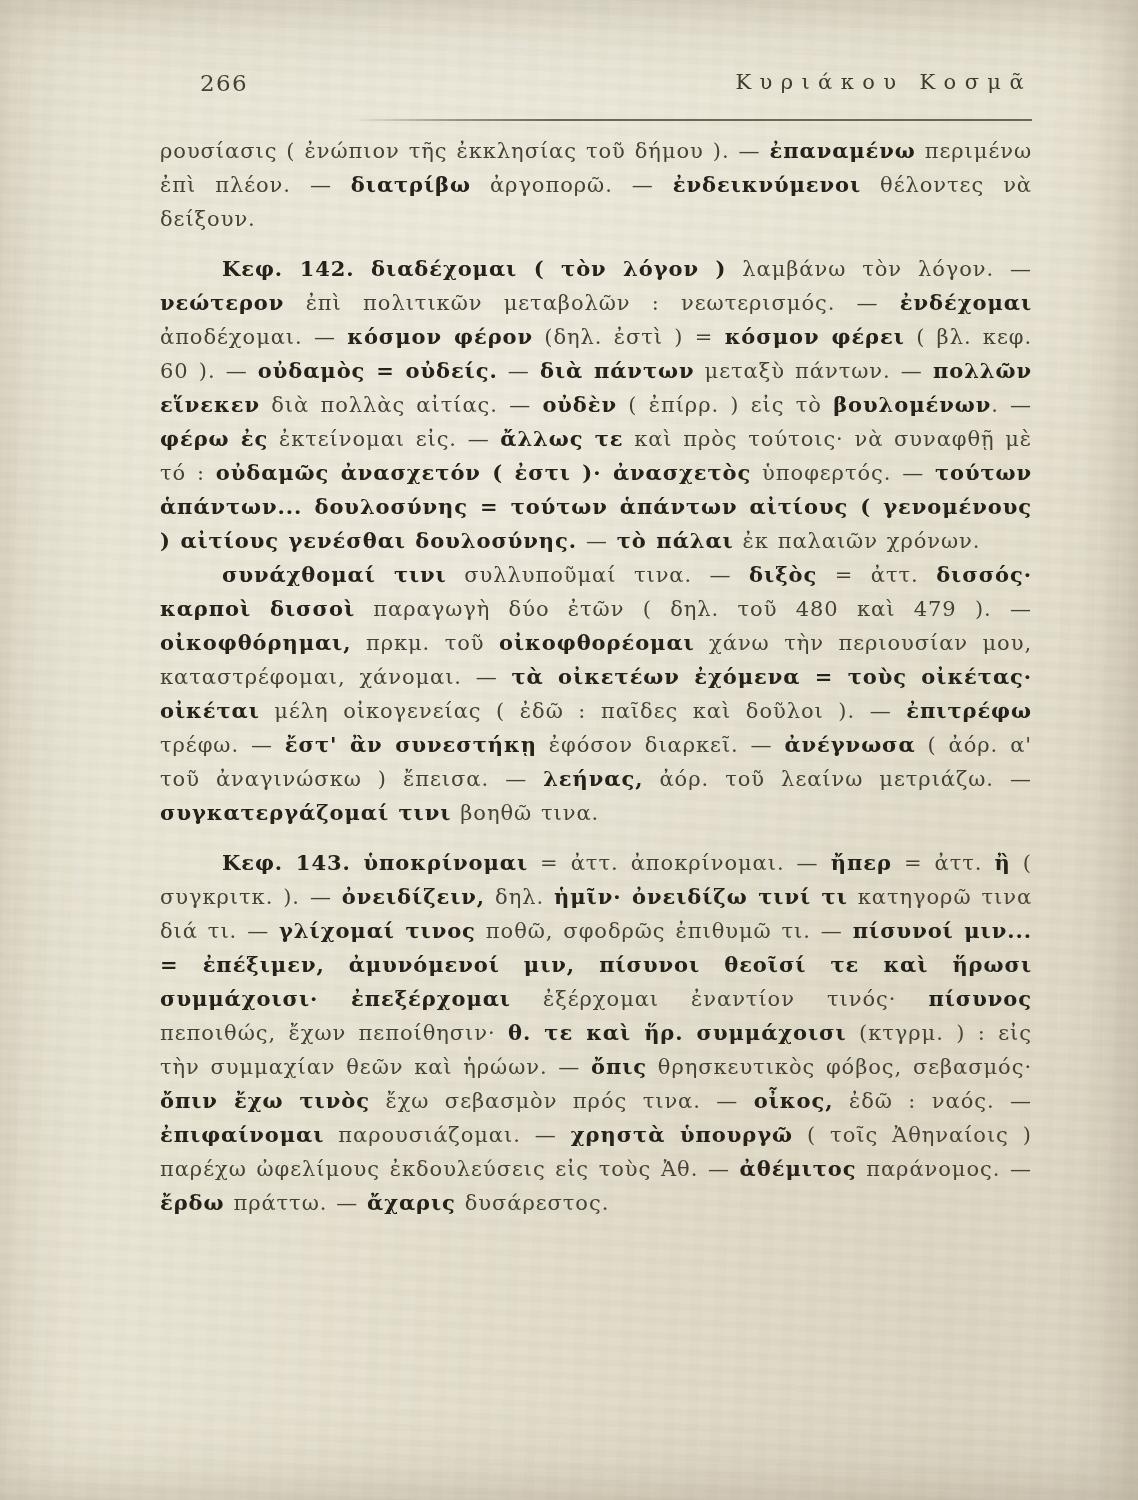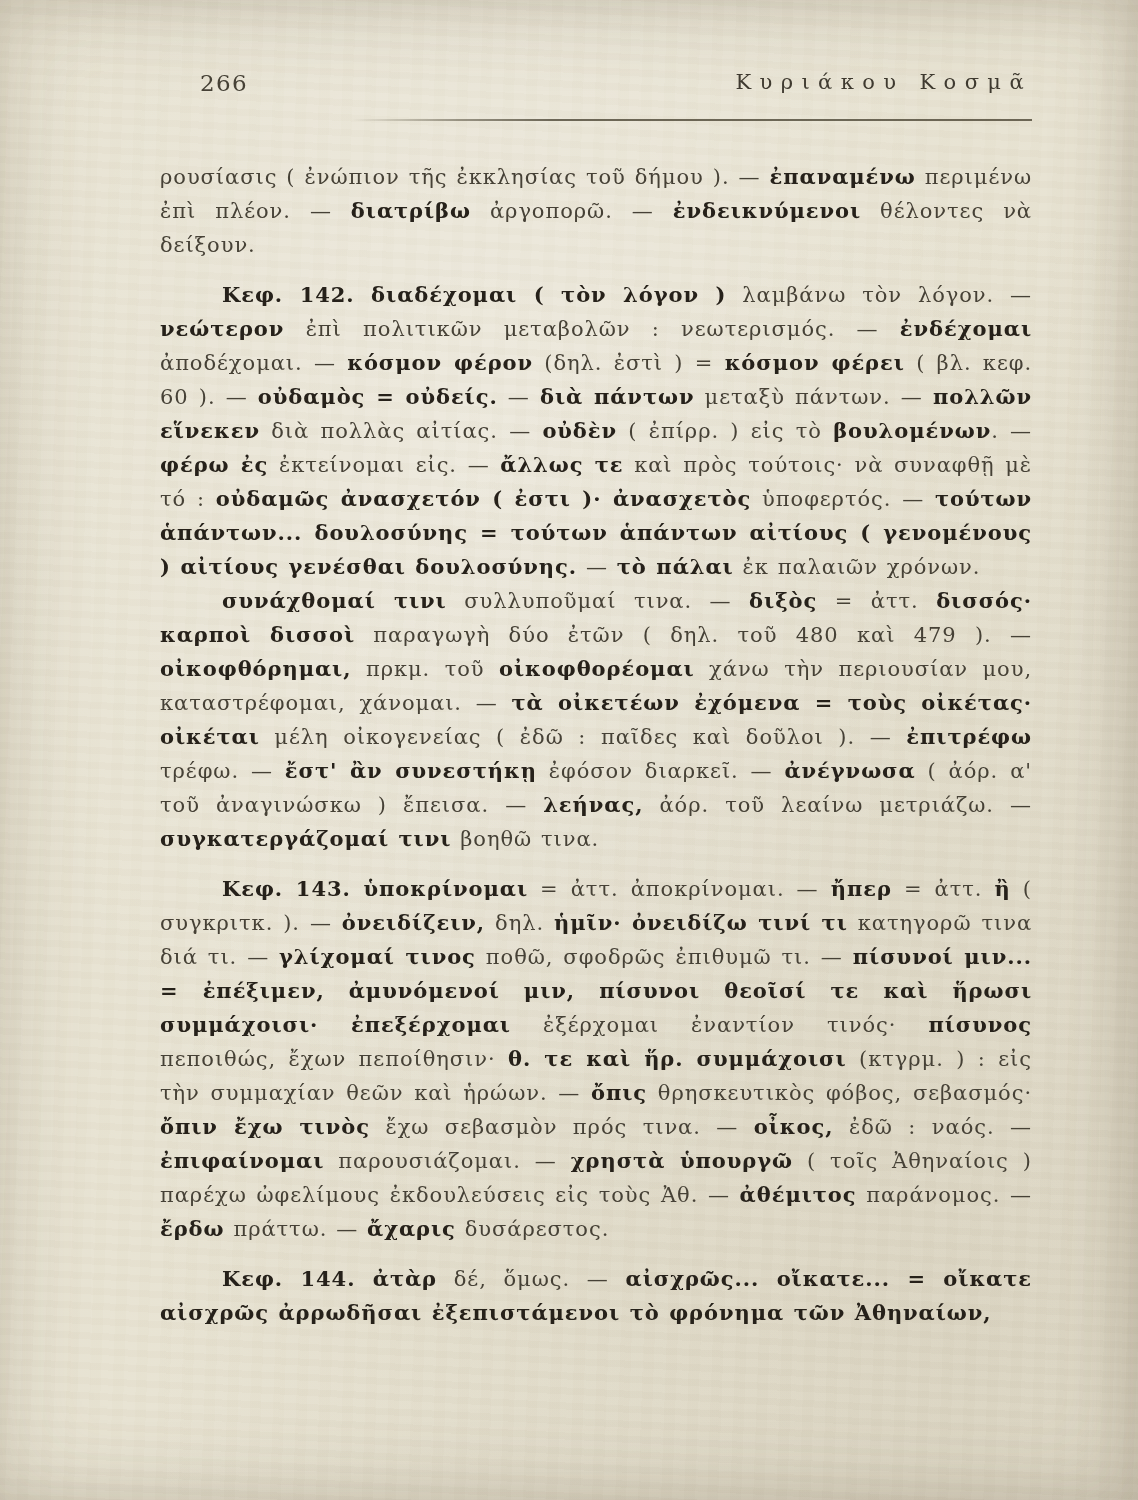--- a/index.html
+++ b/index.html
@@ -41,21 +41,21 @@
   .runhead{font-size:21px;letter-spacing:.40em;color:#3f3a30;}
   .head-rule{
     position:absolute;left:160px;right:106px;top:119px;height:2px;
     background:linear-gradient(to right,
       rgba(86,80,63,0) 22%,
       rgba(86,80,63,.55) 34%,
       rgba(86,80,63,.85) 45%,
       rgba(86,80,63,.85) 100%);
   }
   .text-body{
-    position:absolute;left:160px;right:106px;top:160px;
+    position:absolute;left:160px;right:106px;top:134px;
     color:var(--ink);
     font-size:21px;line-height:34px;
     letter-spacing:.045em;word-spacing:.06em;
     text-align:justify;
     text-rendering:optimizeLegibility;
   }
   .text-body p{margin:0;}
   .text-body p.indent{text-indent:62px;}
   .text-body p.space-before{margin-top:16px;}
   .lemma{font-weight:bold;color:var(--ink-bold);}
@@ -72,15 +72,14 @@
     <span class="runhead">Κυριάκου Κοσμᾶ</span>
   </header>
 
   <div class="head-rule"></div>
 
   <main class="text-body">
       <p class=""><span class="plain">ρουσίασις ( ἐνώπιον τῆς ἐκκλησίας τοῦ δήμου ). — </span><span class="lemma">ἐπαναμένω</span><span class="plain"> περιμένω ἐπὶ πλέον. — </span><span class="lemma">διατρίβω</span><span class="plain"> ἀργοπορῶ. — </span><span class="lemma">ἐνδεικνύμενοι</span><span class="plain"> θέλοντες νὰ δείξουν.</span></p>
       <p class="indent space-before"><span class="lemma">Κεφ. 142. </span><span class="lemma">διαδέχομαι ( τὸν λόγον )</span><span class="plain"> λαμβάνω τὸν λόγον. — </span><span class="lemma">νεώτερον</span><span class="plain"> ἐπὶ πολιτικῶν μεταβολῶν : νεωτερισμός. — </span><span class="lemma">ἐνδέχομαι</span><span class="plain"> ἀποδέχομαι. — </span><span class="lemma">κόσμον φέρον</span><span class="plain"> (δηλ. ἐστὶ ) = </span><span class="lemma">κόσμον φέρει</span><span class="plain"> ( βλ. κεφ. 60 ). — </span><span class="lemma">οὐδαμὸς = οὐδείς.</span><span class="plain"> — </span><span class="lemma">διὰ πάντων</span><span class="plain"> μεταξὺ πάντων. — </span><span class="lemma">πολλῶν εἵνεκεν</span><span class="plain"> διὰ πολλὰς αἰτίας. — </span><span class="lemma">οὐδὲν</span><span class="plain"> ( ἐπίρρ. ) εἰς τὸ </span><span class="lemma">βουλομένων</span><span class="plain">. — </span><span class="lemma">φέρω ἐς</span><span class="plain"> ἐκτείνομαι εἰς. — </span><span class="lemma">ἄλλως τε</span><span class="plain"> καὶ πρὸς τούτοις· νὰ συναφθῇ μὲ τό : </span><span class="lemma">οὐδαμῶς ἀνασχετόν ( ἐστι )· ἀνασχετὸς</span><span class="plain"> ὑποφερτός. — </span><span class="lemma">τούτων ἁπάντων... δουλοσύνης = τούτων ἁπάντων αἰτίους ( γενομένους ) αἰτίους γενέσθαι δουλοσύνης.</span><span class="plain"> — </span><span class="lemma">τὸ πάλαι</span><span class="plain"> ἐκ παλαιῶν χρόνων.</span></p>
       <p class="indent "><span class="lemma">συνάχθομαί τινι</span><span class="plain"> συλλυποῦμαί τινα. — </span><span class="lemma">διξὸς</span><span class="plain"> = ἀττ. </span><span class="lemma">δισσός· καρποὶ δισσοὶ</span><span class="plain"> παραγωγὴ δύο ἐτῶν ( δηλ. τοῦ 480 καὶ 479 ). — </span><span class="lemma">οἰκοφθόρημαι,</span><span class="plain"> πρκμ. τοῦ </span><span class="lemma">οἰκοφθορέομαι</span><span class="plain"> χάνω τὴν περιουσίαν μου, καταστρέφομαι, χάνομαι. — </span><span class="lemma">τὰ οἰκετέων ἐχόμενα = τοὺς οἰκέτας· οἰκέται</span><span class="plain"> μέλη οἰκογενείας ( ἐδῶ : παῖδες καὶ δοῦλοι ). — </span><span class="lemma">ἐπιτρέφω</span><span class="plain"> τρέφω. — </span><span class="lemma">ἔστ' ἂν συνεστήκῃ</span><span class="plain"> ἐφόσον διαρκεῖ. — </span><span class="lemma">ἀνέγνωσα</span><span class="plain"> ( ἀόρ. α' τοῦ ἀναγινώσκω ) ἔπεισα. — </span><span class="lemma">λεήνας,</span><span class="plain"> ἀόρ. τοῦ λεαίνω μετριάζω. — </span><span class="lemma">συγκατεργάζομαί τινι</span><span class="plain"> βοηθῶ τινα.</span></p>
       <p class="indent space-before"><span class="lemma">Κεφ. 143. </span><span class="lemma">ὑποκρίνομαι</span><span class="plain"> = ἀττ. ἀποκρίνομαι. — </span><span class="lemma">ἤπερ</span><span class="plain"> = ἀττ. </span><span class="lemma">ἢ</span><span class="plain"> ( συγκριτκ. ). — </span><span class="lemma">ὀνειδίζειν,</span><span class="plain"> δηλ. </span><span class="lemma">ἡμῖν· ὀνειδίζω τινί τι</span><span class="plain"> κατηγορῶ τινα διά τι. — </span><span class="lemma">γλίχομαί τινος</span><span class="plain"> ποθῶ, σφοδρῶς ἐπιθυμῶ τι. — </span><span class="lemma">πίσυνοί μιν... = ἐπέξιμεν, ἀμυνόμενοί μιν, πίσυνοι θεοῖσί τε καὶ ἥρωσι συμμάχοισι· ἐπεξέρχομαι</span><span class="plain"> ἐξέρχομαι ἐναντίον τινός· </span><span class="lemma">πίσυνος</span><span class="plain"> πεποιθώς, ἔχων πεποίθησιν· </span><span class="lemma">θ. τε καὶ ἥρ. συμμάχοισι</span><span class="plain"> (κτγρμ. ) : εἰς τὴν συμμαχίαν θεῶν καὶ ἡρώων. — </span><span class="lemma">ὄπις</span><span class="plain"> θρησκευτικὸς φόβος, σεβασμός· </span><span class="lemma">ὄπιν ἔχω τινὸς</span><span class="plain"> ἔχω σεβασμὸν πρός τινα. — </span><span class="lemma">οἶκος,</span><span class="plain"> ἐδῶ : ναός. — </span><span class="lemma">ἐπιφαίνομαι</span><span class="plain"> παρουσιάζομαι. — </span><span class="lemma">χρηστὰ ὑπουργῶ</span><span class="plain"> ( τοῖς Ἀθηναίοις ) παρέχω ὠφελίμους ἐκδουλεύσεις εἰς τοὺς Ἀθ. — </span><span class="lemma">ἀθέμιτος</span><span class="plain"> παράνομος. — </span><span class="lemma">ἔρδω</span><span class="plain"> πράττω. — </span><span class="lemma">ἄχαρις</span><span class="plain"> δυσάρεστος.</span></p>
-      <p class="indent space-before"><span class="lemma">Κεφ. 144. </span><span class="lemma">ἀτὰρ</span><span class="plain"> δέ, ὅμως. — </span><span class="lemma">αἰσχρῶς... οἴκατε... = οἴκατε αἰσχρῶς ἀρρωδῆσαι ἐξεπιστάμενοι τὸ φρόνημα τῶν Ἀθηναίων,</span></p>
     </main>
 </div>
 
 </body></html>

